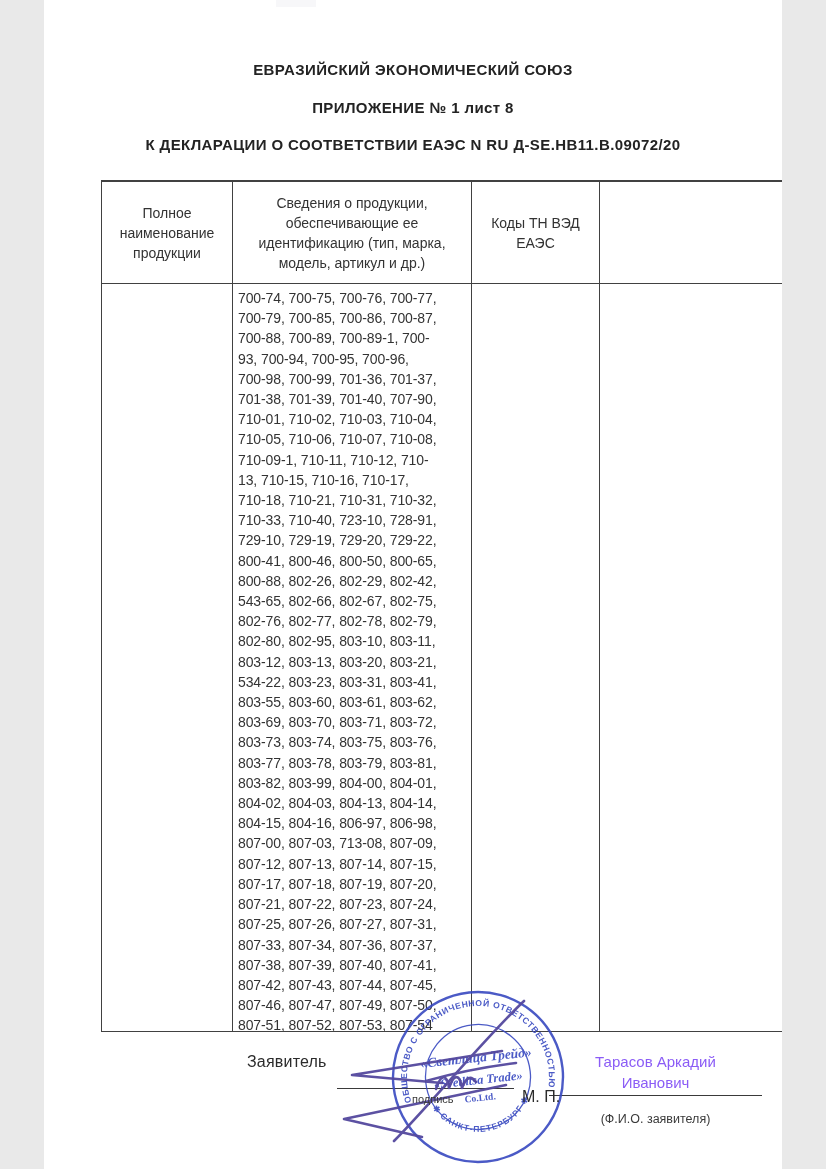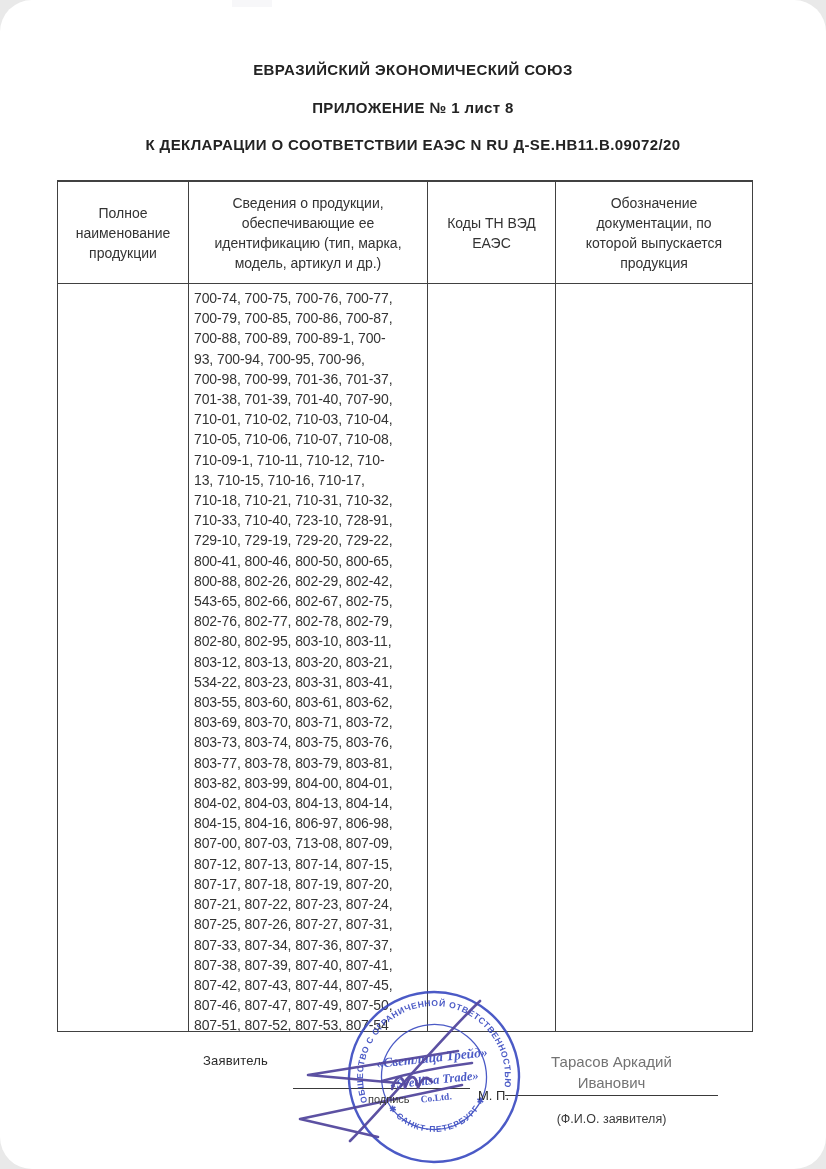--- a/index.html
+++ b/index.html
@@ -1,19 +1,19 @@
 <!DOCTYPE html>
 <html><head>
 <meta charset="utf-8">
 <style>
   html,body { margin:0; padding:0; background:#e9e9e9; }
   .page {
-    position:relative; width:826px; height:1169px; background:#ffffff;
+    position:relative; width:738px; height:1169px; background:#ffffff;
     font-family:"Liberation Sans", sans-serif; color:#2b2b2b;
-    overflow:hidden; margin:0 auto;border-radius:32px;
+    overflow:hidden; margin:0 auto;
   }
   .scan-artifact { position:absolute; left:232px; top:0; width:40px; height:7px; background:#f7f7f9; }
 
   .doc-title {
     position:absolute; left:0; width:100%; text-align:center;
     font-weight:bold; font-size:15px; letter-spacing:.4px; color:#232323;
     white-space:nowrap;
   }
   .doc-title.t1 { top:61px; }
   .doc-title.t2 { top:99px; }
@@ -39,28 +39,28 @@
   .hcell.c2 { padding:0 10px; }
   .hcell.c3 { padding:14px 8px; }
   .hcell.c4 { padding:0 14px; }
 
   .codes-cell {
     padding:4px 0 0 5px; font-size:14px; line-height:20.2px;
     letter-spacing:-0.1px; color:#333; white-space:nowrap; overflow:hidden;
   }
   .code-line { white-space:nowrap; }
 
-  .footer-label { position:absolute; font-size:13px; color:#2b2b2b; }
+  .footer-label { position:absolute; font-size:16px; color:#2b2b2b; }
   .lbl-applicant { left:203px; top:1053px; letter-spacing:.2px; }
   .sig-line { position:absolute; left:293px; top:1088px; width:177px; height:0; border-top:1px solid #3a3a3a; z-index:2; }
   .lbl-podpis { left:368px; top:1093px; font-size:11px; color:#3a3a3a; z-index:5; }
   .lbl-mp { left:478px; top:1088px; z-index:5; }
 
   .name-block { position:absolute; left:505px; top:1051px; width:213px; text-align:center; z-index:2; }
-  .name-line1, .name-line2 { font-size:15px; line-height:21px; color:#737373; }
+  .name-line1, .name-line2 { font-size:15px; line-height:21px; color:#8b5cf6; }
   .fio-rule { margin-top:2px; border-top:1px solid #3a3a3a; height:0; }
   .fio-caption { font-size:12.5px; color:#3a3a3a; margin-top:16px; }
 
   .stamp-svg { position:absolute; left:345px; top:988px; width:178px; height:178px; z-index:3; }
   .signature-svg { position:absolute; left:280px; top:995px; width:245px; height:155px; z-index:4; }
 </style>
 </head>
 <body>
 
 <div class="page">
@@ -69,21 +69,20 @@
 
   <div class="doc-title t1">ЕВРАЗИЙСКИЙ ЭКОНОМИЧЕСКИЙ СОЮЗ</div>
   <div class="doc-title t2">ПРИЛОЖЕНИЕ № 1 лист 8</div>
   <div class="doc-title t3">К ДЕКЛАРАЦИИ О СООТВЕТСТВИИ ЕАЭС N RU Д-SE.НВ11.В.09072/20</div>
 
   <div class="decl-table">
     <div class="t-row-header">
       <div class="cell hcell c1">Полное наименование продукции</div>
       <div class="cell hcell c2">Сведения о продукции, обеспечивающие ее идентификацию (тип, марка, модель, артикул и др.)</div>
       <div class="cell hcell c3">Коды ТН ВЭД ЕАЭС</div>
-      <div class="cell hcell c4">Обозначение документации, по которой выпускается продукция</div>
     </div>
     <div class="t-row-body">
       <div class="cell c1"></div>
       <div class="cell c2 codes-cell">
           <div class="code-line">700-74, 700-75, 700-76, 700-77,</div>
           <div class="code-line">700-79, 700-85, 700-86, 700-87,</div>
           <div class="code-line">700-88, 700-89, 700-89-1, 700-</div>
           <div class="code-line">93, 700-94, 700-95, 700-96,</div>
           <div class="code-line">700-98, 700-99, 701-36, 701-37,</div>
           <div class="code-line">701-38, 701-39, 701-40, 707-90,</div>

